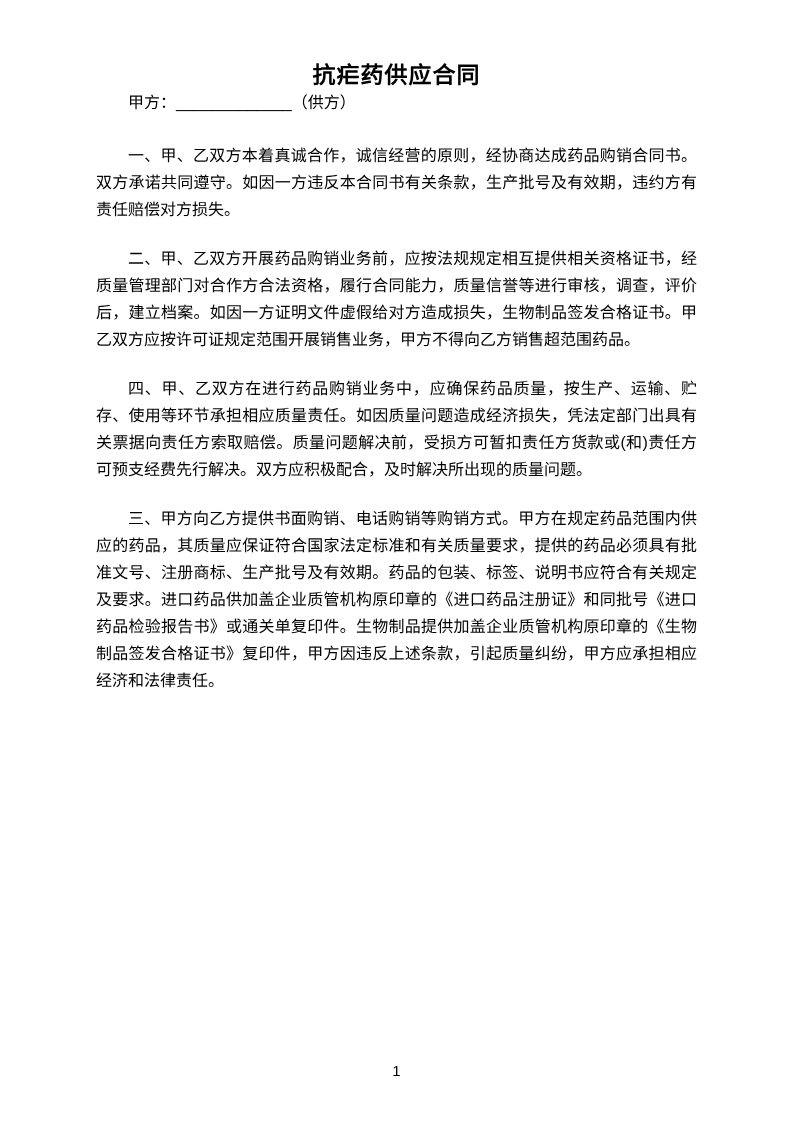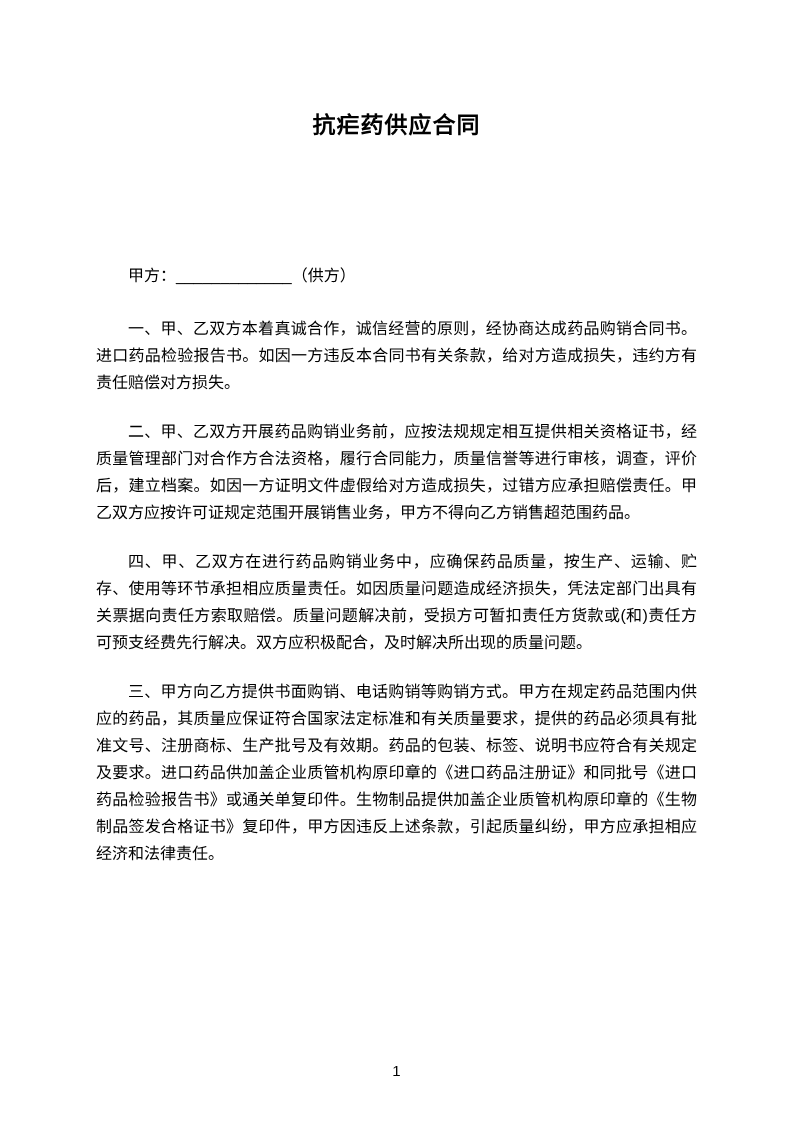--- a/index.html
+++ b/index.html
@@ -17,29 +17,28 @@
     position: relative;
     width: 793px;
     height: 1122px;
     box-sizing: border-box;
     padding: 0 96px;
     background: #ffffff;
     overflow: hidden;
   }
   .doc-title {
     margin: 0;
-    padding-top: 112px;
+    padding-top: 62px;
     font-size: 23px;
     line-height: 27px;
     font-weight: bold;
     text-align: center;
     letter-spacing: 1px;
   }
   .parties {
-    margin-top: 123px;
   }
   .party-line {
     margin: 0 0 26px 0;
     font-size: 16px;
     line-height: 27px;
     text-indent: 2em;
     white-space: nowrap;
   }
   .party-line .blank {
     letter-spacing: 0;
@@ -71,21 +70,21 @@
 <div class="page">
 
   <h1 class="doc-title">抗疟药供应合同</h1>
 
   <div class="parties">
     <p class="party-line"><span>甲方：</span><span class="blank">_____________</span><span>（供方）</span></p>
 
   </div>
 
   <div class="clauses">
-    <p class="clause">一、甲、乙双方本着真诚合作，诚信经营的原则，经协商达成药品购销合同书。进口药品检验报告书。如因一方违反本合同书有关条款，给对方造成损失，违约方有责任赔偿对方损失。</p>
-    <p class="clause">二、甲、乙双方开展药品购销业务前，应按法规规定相互提供相关资格证书，经质量管理部门对合作方合法资格，履行合同能力，质量信誉等进行审核，调查，评价后，建立档案。如因一方证明文件虚假给对方造成损失，过错方应承担赔偿责任。甲乙双方应按许可证规定范围开展销售业务，甲方不得向乙方销售超范围药品。</p>
+    <p class="clause">一、甲、乙双方本着真诚合作，诚信经营的原则，经协商达成药品购销合同书。双方承诺共同遵守。如因一方违反本合同书有关条款，生产批号及有效期，违约方有责任赔偿对方损失。</p>
+    <p class="clause">二、甲、乙双方开展药品购销业务前，应按法规规定相互提供相关资格证书，经质量管理部门对合作方合法资格，履行合同能力，质量信誉等进行审核，调查，评价后，建立档案。如因一方证明文件虚假给对方造成损失，生物制品签发合格证书。甲乙双方应按许可证规定范围开展销售业务，甲方不得向乙方销售超范围药品。</p>
     <p class="clause">四、甲、乙双方在进行药品购销业务中，应确保药品质量，按生产、运输、贮存、使用等环节承担相应质量责任。如因质量问题造成经济损失，凭法定部门出具有关票据向责任方索取赔偿。质量问题解决前，受损方可暂扣责任方货款或(和)责任方可预支经费先行解决。双方应积极配合，及时解决所出现的质量问题。</p>
     <p class="clause">三、甲方向乙方提供书面购销、电话购销等购销方式。甲方在规定药品范围内供应的药品，其质量应保证符合国家法定标准和有关质量要求，提供的药品必须具有批准文号、注册商标、生产批号及有效期。药品的包装、标签、说明书应符合有关规定及要求。进口药品供加盖企业质管机构原印章的《进口药品注册证》和同批号《进口药品检验报告书》或通关单复印件。生物制品提供加盖企业质管机构原印章的《生物制品签发合格证书》复印件，甲方因违反上述条款，引起质量纠纷，甲方应承担相应经济和法律责任。</p>
   </div>
 
   <div class="page-number">1</div>
 
 </div>
 
 </body></html>

